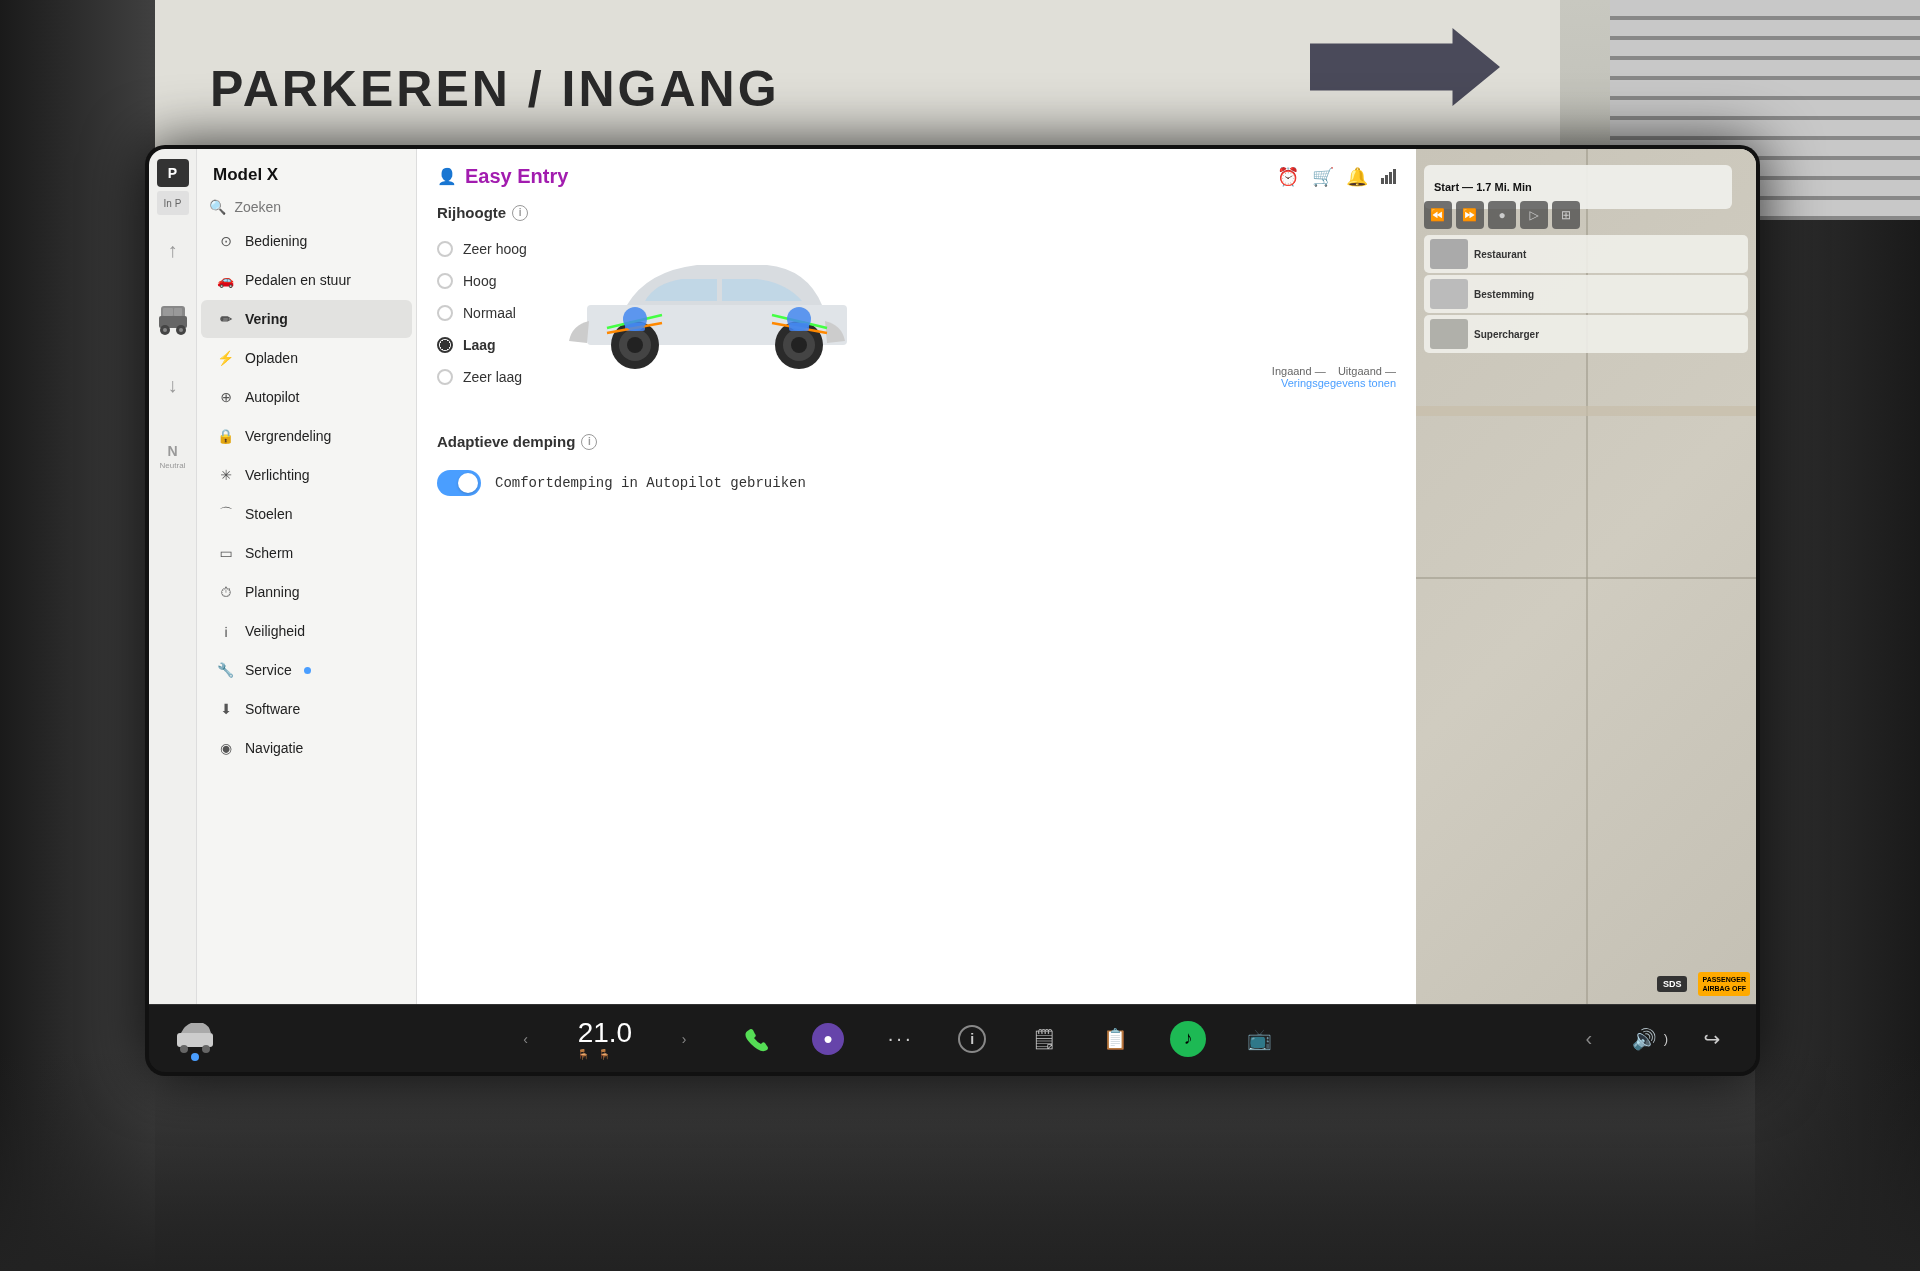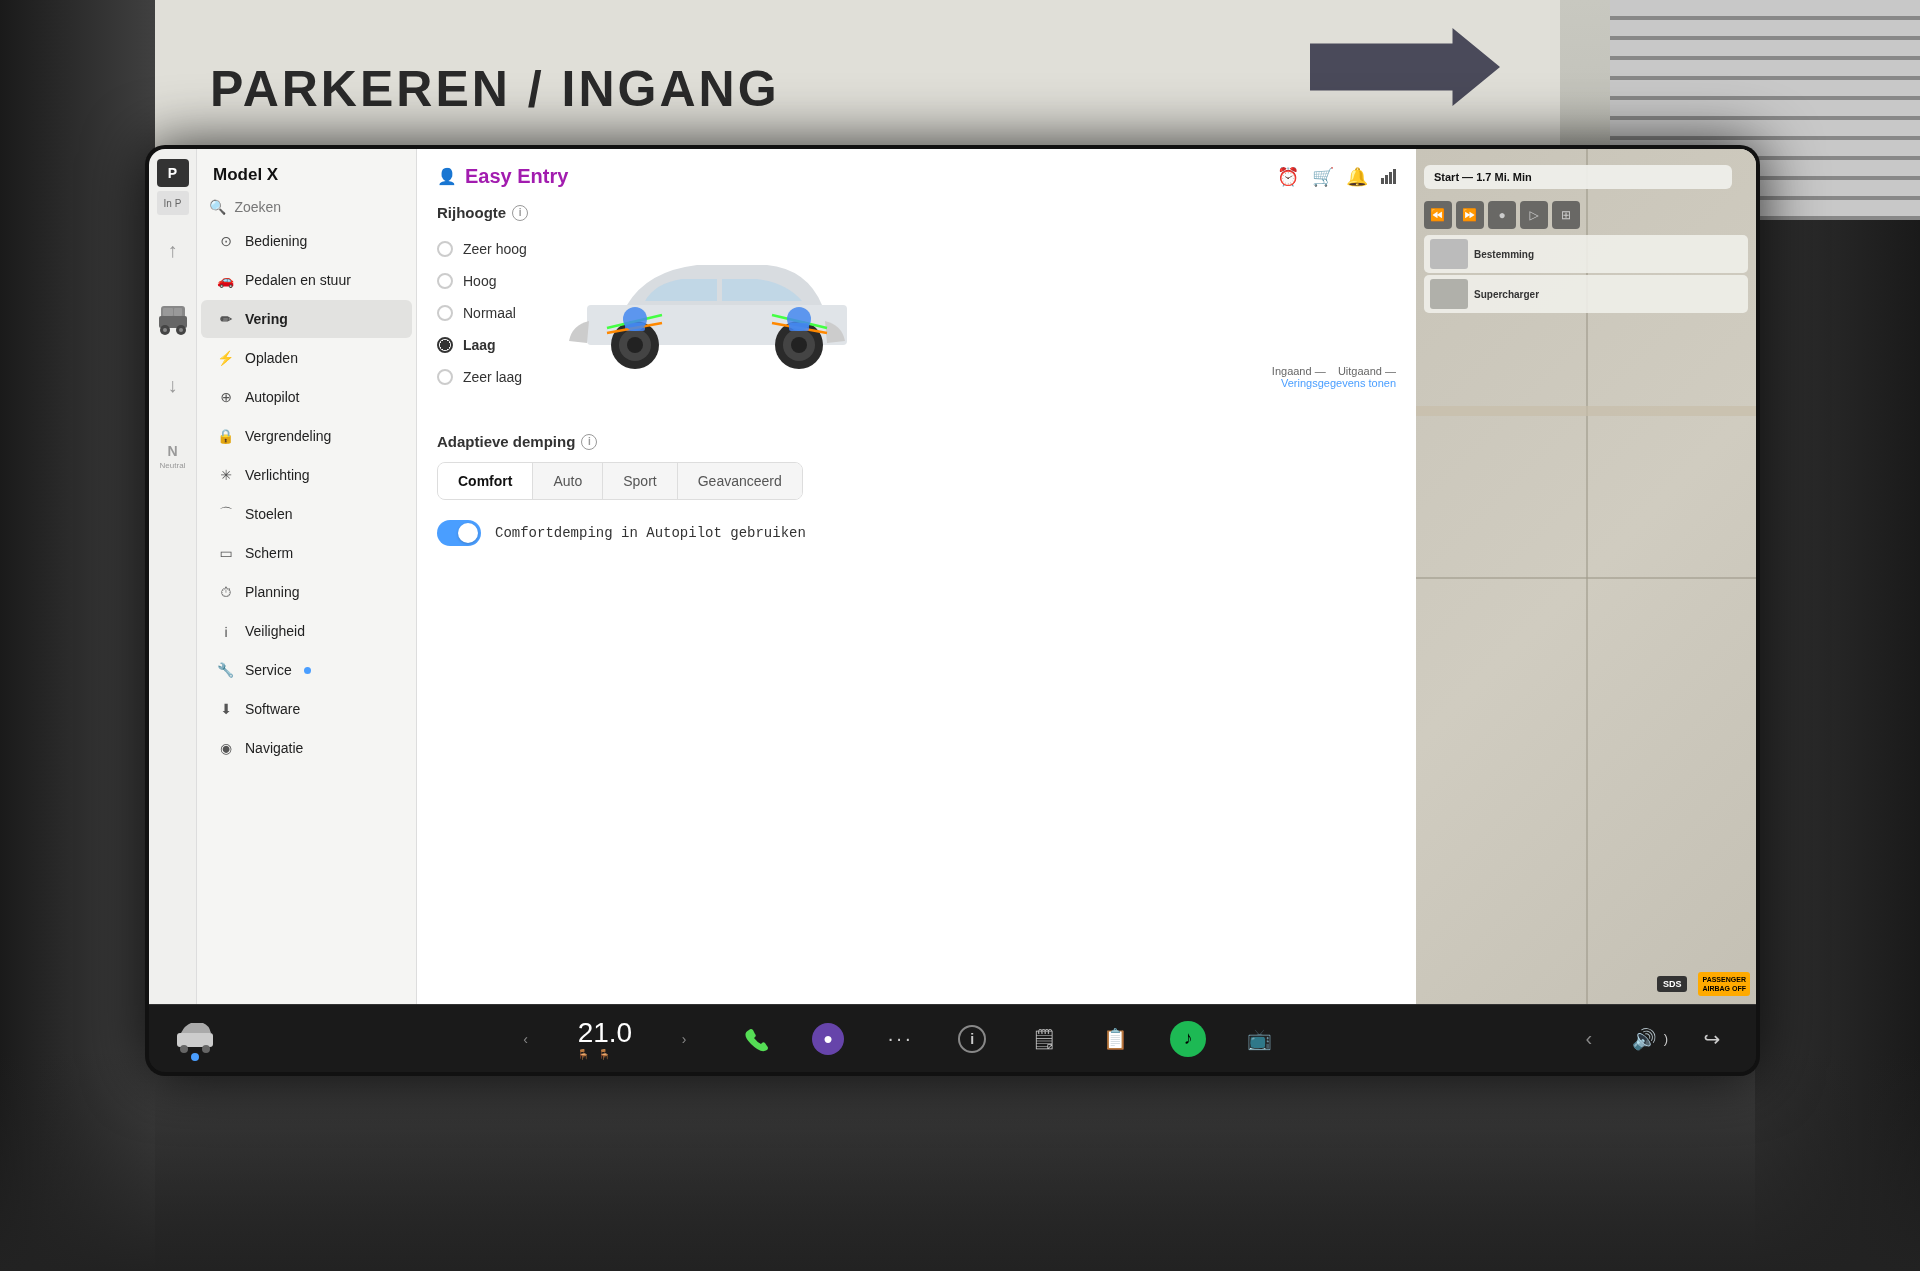--- a/index.html
+++ b/index.html
@@ -657,57 +657,57 @@
               <a style="color:#4a9eff; font-size:11px; text-decoration:none; display:block;">Veringsgegevens tonen</a>
             </div>
           </div>
         </div>
 
         <div class="damping-section">
           <div class="section-title">
             <span>Adaptieve demping</span>
             <div class="info-circle">i</div>
           </div>
-          <div class="damping-buttons">
-            <button class="damping-btn active">Comfort</button>
-            <button class="damping-btn">Auto</button>
-            <button class="damping-btn">Sport</button>
-            <button class="damping-btn">Geavanceerd</button>
-          </div>
         </div>
 
         <div class="toggle-row">
           <div class="toggle-switch">
             <div class="toggle-knob"></div>
           </div>
           <span class="toggle-label">Comfortdemping in Autopilot gebruiken</span>
         </div>
       </div>
 
       <div class="map-panel">
         <div class="map-bg">
 
           <div style="position:absolute; top:0; left:50%; width:2px; height:100%; background:rgba(160,155,140,0.6);"></div>
           <div style="position:absolute; top:50%; left:0; width:100%; height:2px; background:rgba(160,155,140,0.6);"></div>
           <div style="position:absolute; top:30%; left:0; width:100%; height:10px; background:rgba(200,190,170,0.7);"></div>
 
-          <div style="position:absolute; top:16px; left:8px; right:24px; background:rgba(240,240,235,0.92); border-radius:6px; padding:6px 10px; font-size:10px; color:#333;">
+          <div style="position:absolute; top:16px; left:8px; right:24px; background:rgba(240,240,235,0.92); border-radius:6px; padding:16px 10px; font-size:10px; color:#333;">
             <div style="font-weight:600; font-size:11px; color:#111;">Start — 1.7 Mi. Min</div>
           </div>
 
           <div style="position:absolute; top:52px; left:0; right:0; display:flex; flex-direction:column; gap:2px; padding:0 8px;">
 
             <div style="display:flex; gap:4px; margin-bottom:4px;">
               <div style="background:rgba(80,80,80,0.8); border-radius:4px; width:28px; height:28px; display:flex; align-items:center; justify-content:center; color:#ccc; font-size:12px;">⏪</div>
               <div style="background:rgba(80,80,80,0.8); border-radius:4px; width:28px; height:28px; display:flex; align-items:center; justify-content:center; color:#ccc; font-size:12px;">⏩</div>
               <div style="background:rgba(80,80,80,0.8); border-radius:4px; width:28px; height:28px; display:flex; align-items:center; justify-content:center; color:#ccc; font-size:12px;">●</div>
               <div style="background:rgba(80,80,80,0.8); border-radius:4px; width:28px; height:28px; display:flex; align-items:center; justify-content:center; color:#ccc; font-size:12px;">▷</div>
               <div style="background:rgba(80,80,80,0.8); border-radius:4px; width:28px; height:28px; display:flex; align-items:center; justify-content:center; color:#ccc; font-size:12px;">⊞</div>
             </div>
 
+            <div style="display:flex; gap:6px; align-items:center; background:rgba(240,240,235,0.88); border-radius:5px; padding:4px 6px;">
+              <div style="width:38px; height:30px; background:#aaa; border-radius:3px; flex-shrink:0;"></div>
+              <div style="font-size:9px; color:#333; flex:1;">
+                <div style="font-weight:600; font-size:10px;">Restaurant</div>
+              </div>
+            </div>
             <div style="display:flex; gap:6px; align-items:center; background:rgba(240,240,235,0.88); border-radius:5px; padding:4px 6px;">
               <div style="width:38px; height:30px; background:#bbb; border-radius:3px; flex-shrink:0;"></div>
               <div style="font-size:9px; color:#333; flex:1;">
                 <div style="font-weight:600; font-size:10px;">Bestemming</div>
               </div>
             </div>
             <div style="display:flex; gap:6px; align-items:center; background:rgba(240,240,235,0.88); border-radius:5px; padding:4px 6px;">
               <div style="width:38px; height:30px; background:#b0b0aa; border-radius:3px; flex-shrink:0;"></div>
               <div style="font-size:9px; color:#333; flex:1;">
                 <div style="font-weight:600; font-size:10px;">Supercharger</div>

